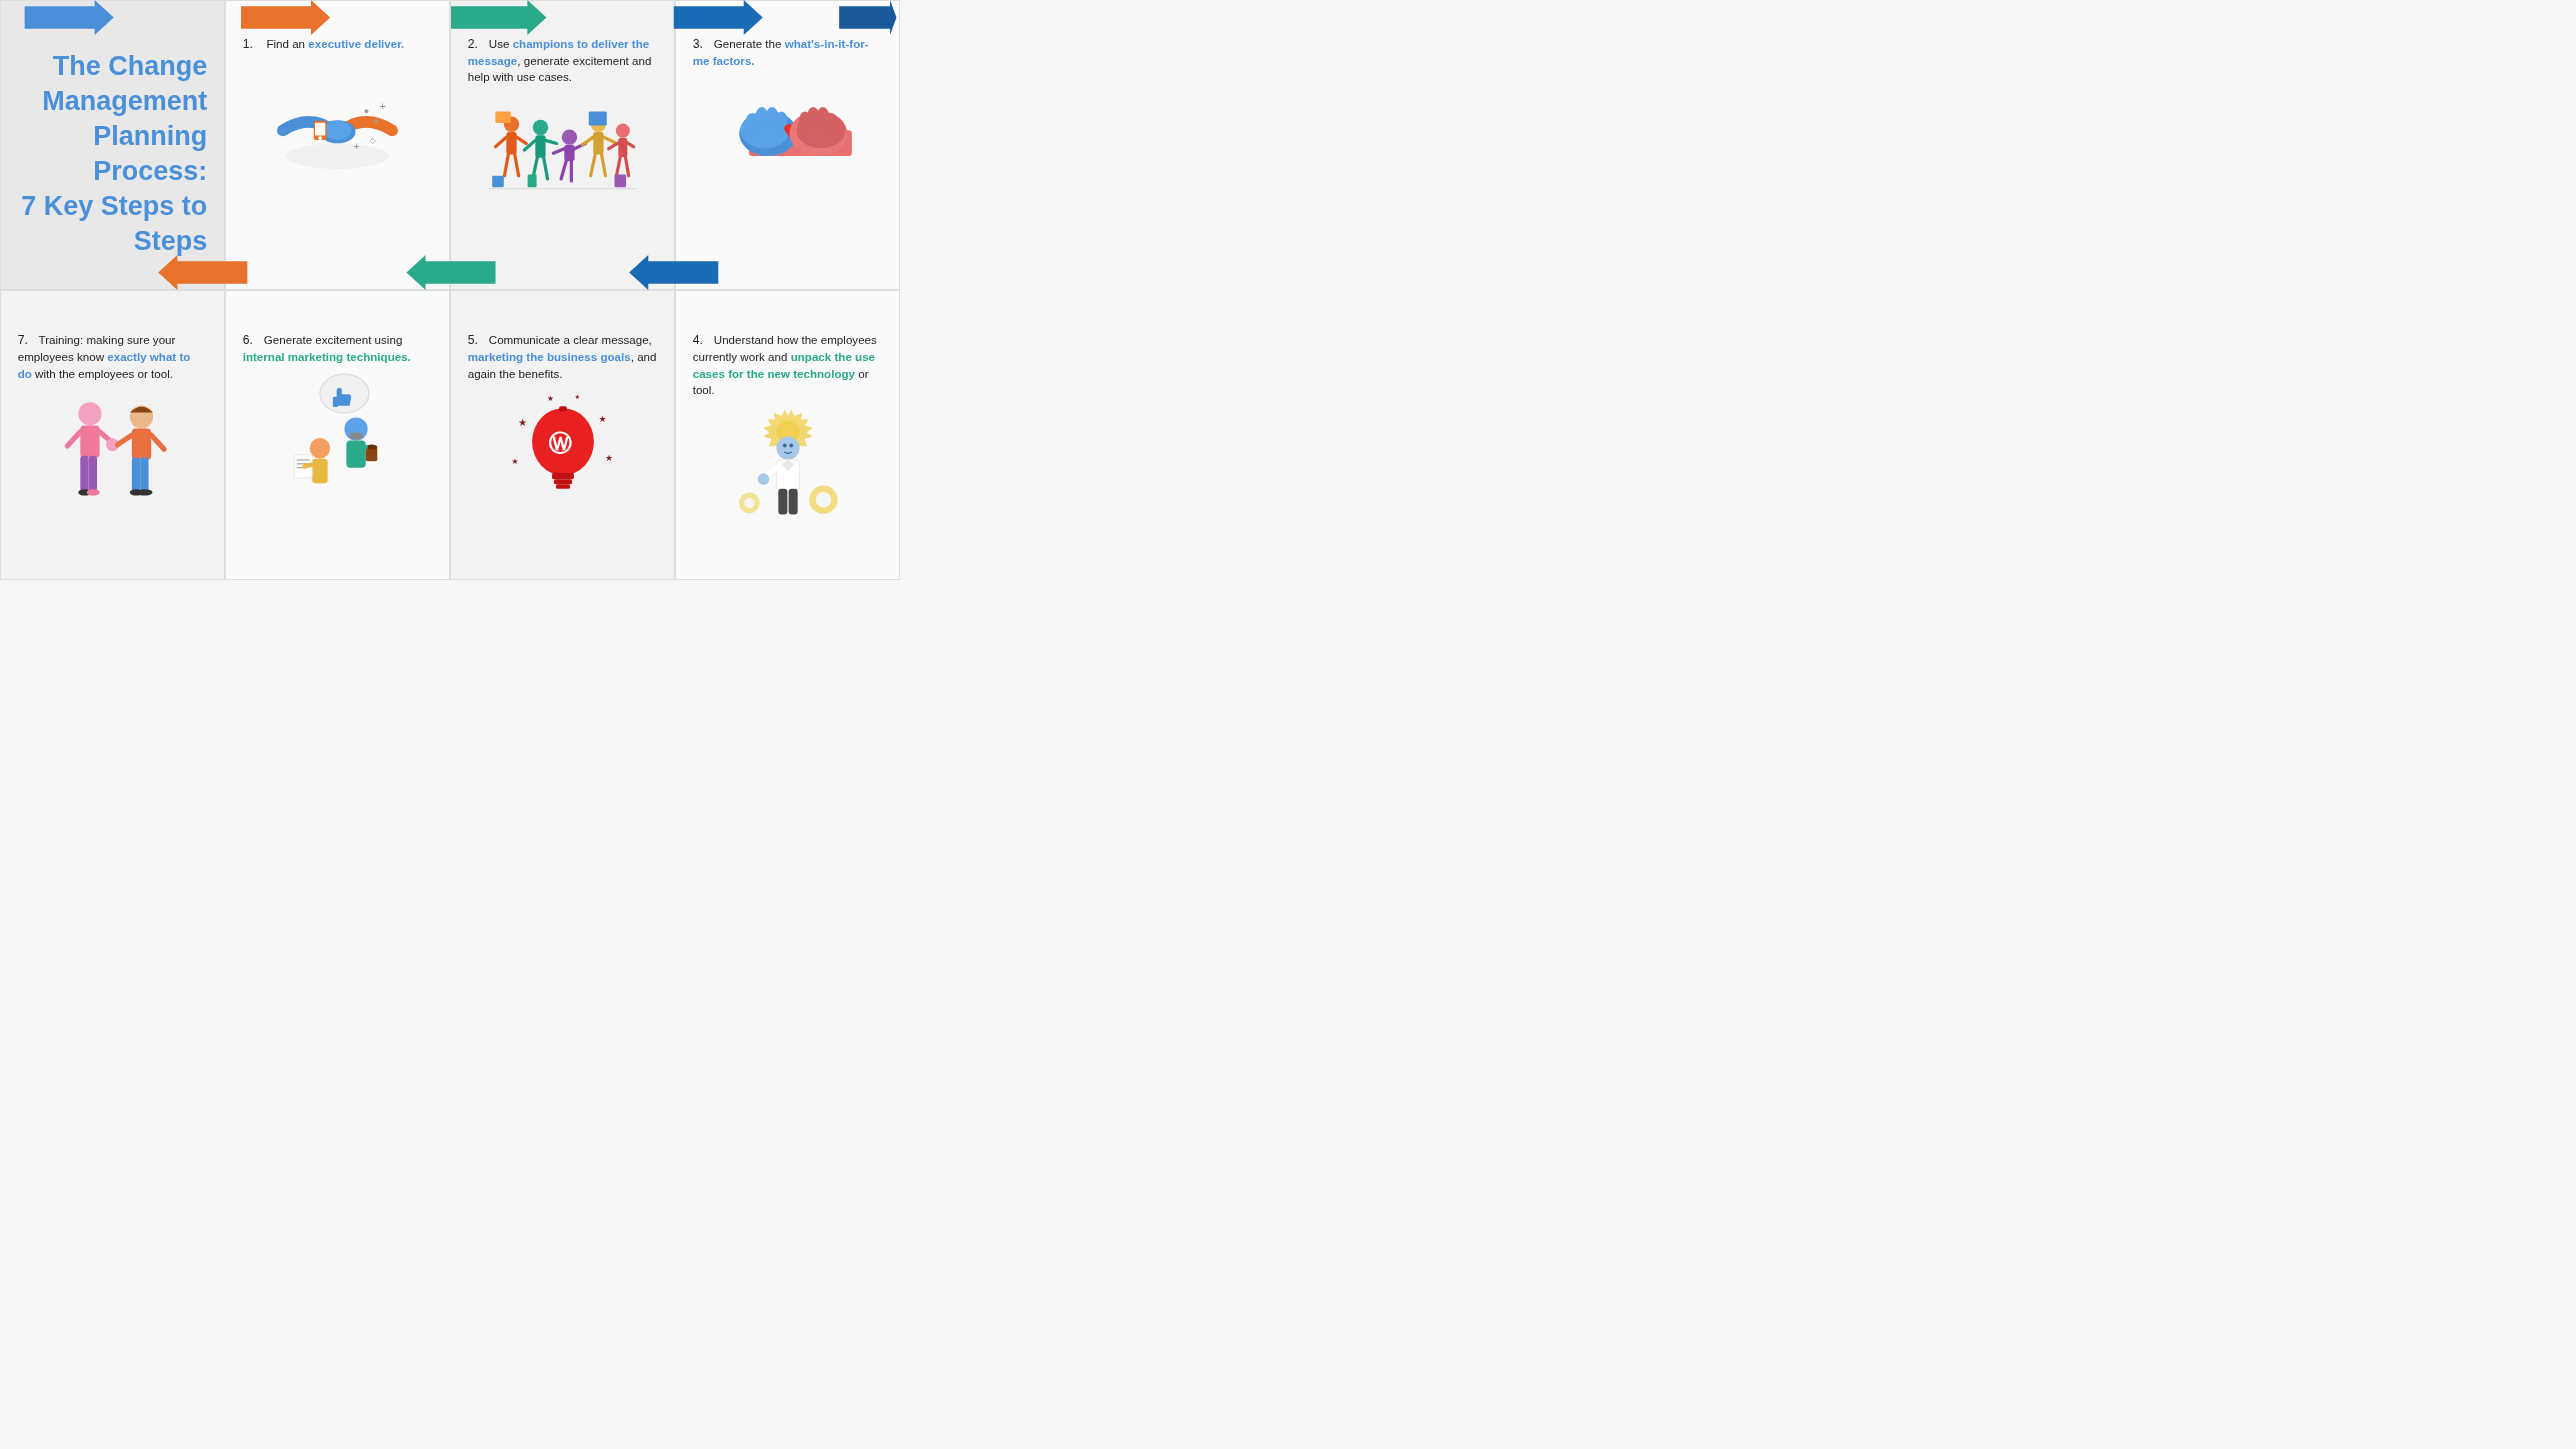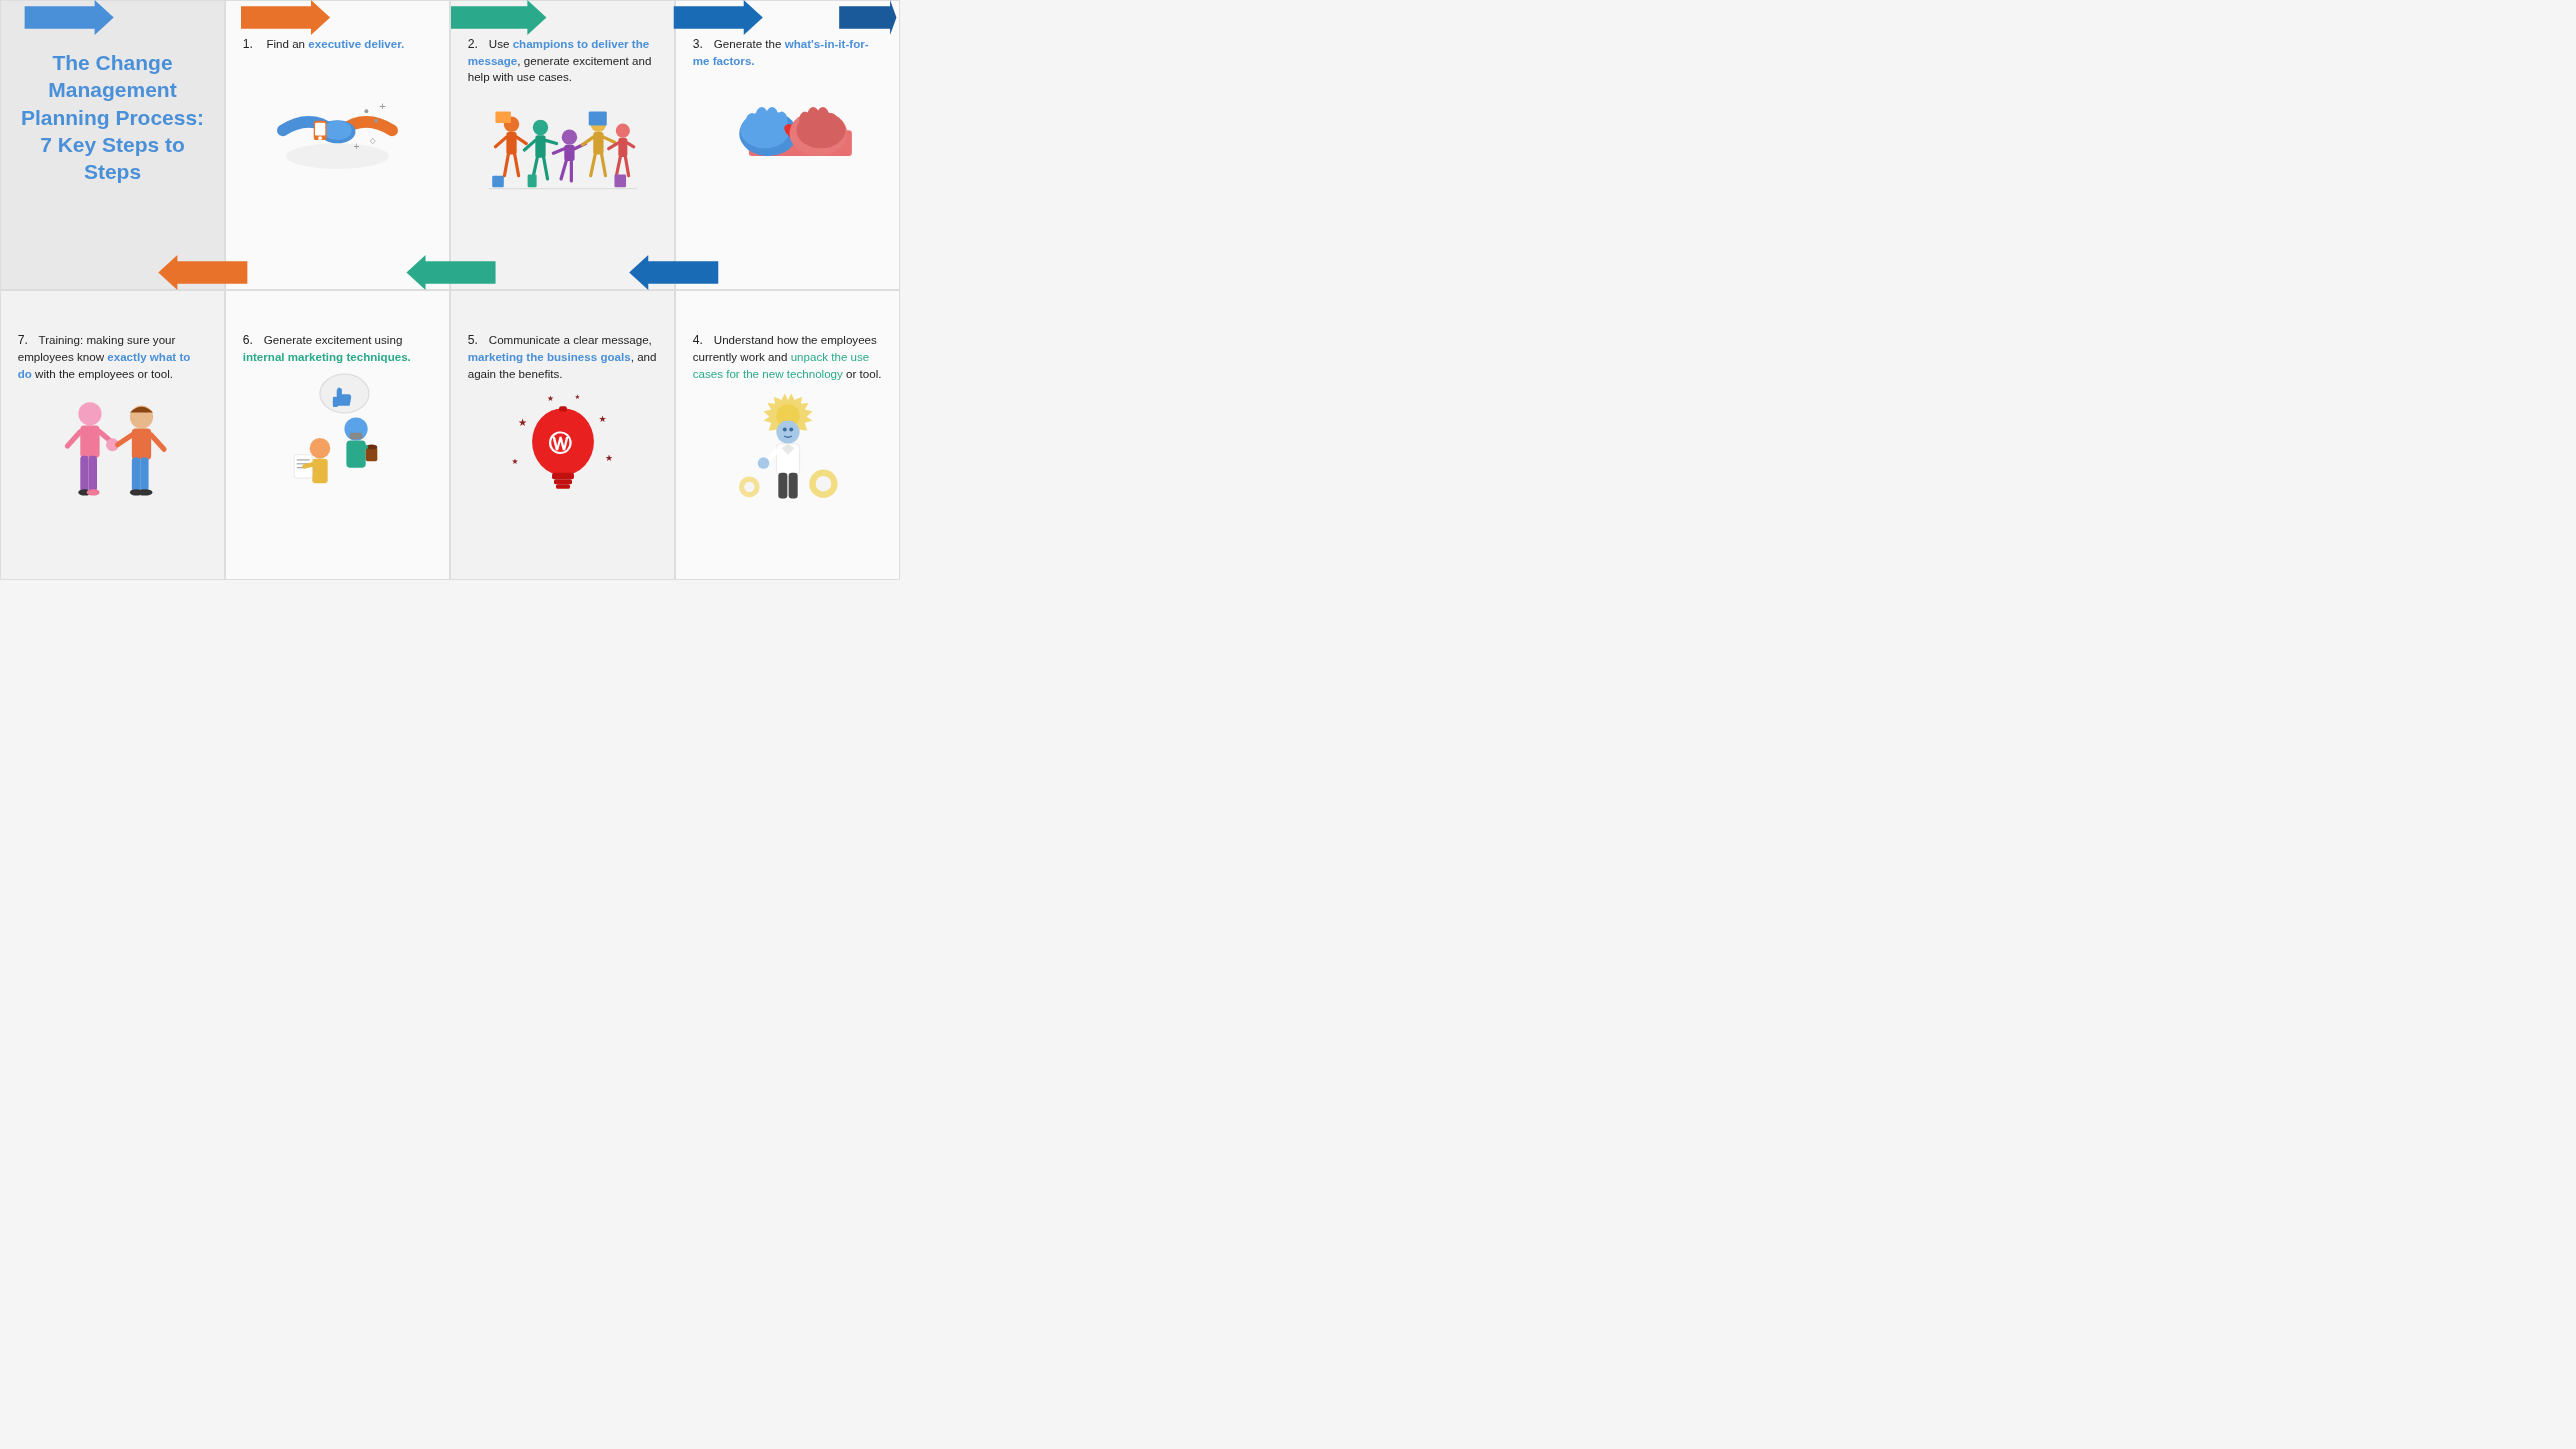--- a/index.html
+++ b/index.html
@@ -120,21 +120,21 @@
         <polygon points="770,10 660,10 660,0 630,27.5 660,55 660,45 770,45" fill="#2aaa8a"></polygon>
 
         <polygon points="1120,10 1010,10 1010,0 980,27.5 1010,55 1010,45 1120,45" fill="#1a6bb5"></polygon>
       </svg>
     </div>
 
     <div class="row-grid">
 
       <div class="cell-pad alt">
         <div class="title-cell" style="padding:0; margin-top: 13px;">
-          <div style="font-size:21px; font-weight:900; color:#4a90d9; line-height:1.3; text-align:center; width:100%;">
+          <div style="font-size:27px; font-weight:900; color:#4a90d9; line-height:1.3; text-align:right; width:100%;">
             <span>The Change</span><br>
             <span>Management</span><br>
             <span>Planning Process:</span><br>
             <span>7 Key Steps to</span><br>
             <span>Steps</span>
           </div>
         </div>
       </div>
 
       <div class="cell-pad white">
@@ -364,21 +364,21 @@
             <rect x="79" y="151" width="22" height="7" rx="3" fill="#c01010"></rect>
 
             <rect x="84" y="30" width="12" height="8" rx="3" fill="#c01010"></rect>
           </svg>
         </div>
       </div>
 
       <div class="cell-pad white">
         <p class="step-header" style="margin-top:6.4px;">
           <span style="margin-right:7.7px; font-size:12.2px;">4.</span>
-          <span>Understand how the employees currently work and </span><span style="color:#2aaa8a; font-weight:normal;">unpack the use cases for the new technology</span><span> or tool.</span>
+          <span>Understand how the employees currently work and </span><span style="color:#2aaa8a; font-weight:bold;">unpack the use cases for the new technology</span><span> or tool.</span>
         </p>
 
         <div class="illustration" style="margin-top:3.2px;">
           <svg width="116" height="116" viewBox="0 0 180 180">
 
             <path d="M90 20 L95 10 L100 20 L112 15 L110 26 L122 25 L116 35 L128 38 L119 46 L128 52 L116 56 L120 68 L108 66 L106 78 L97 72 L90 80 L83 72 L74 78 L72 66 L60 68 L64 56 L52 52 L61 46 L52 38 L64 35 L58 25 L70 26 L68 15 L80 20 L85 10 Z" fill="#f0d050" opacity="0.8"></path>
             <circle cx="90" cy="45" r="18" fill="#f0d050"></circle>
 
             <circle cx="145" cy="150" r="22" fill="#f0d050" opacity="0.7"></circle>
             <circle cx="145" cy="150" r="12" fill="#f5f5f5"></circle>

